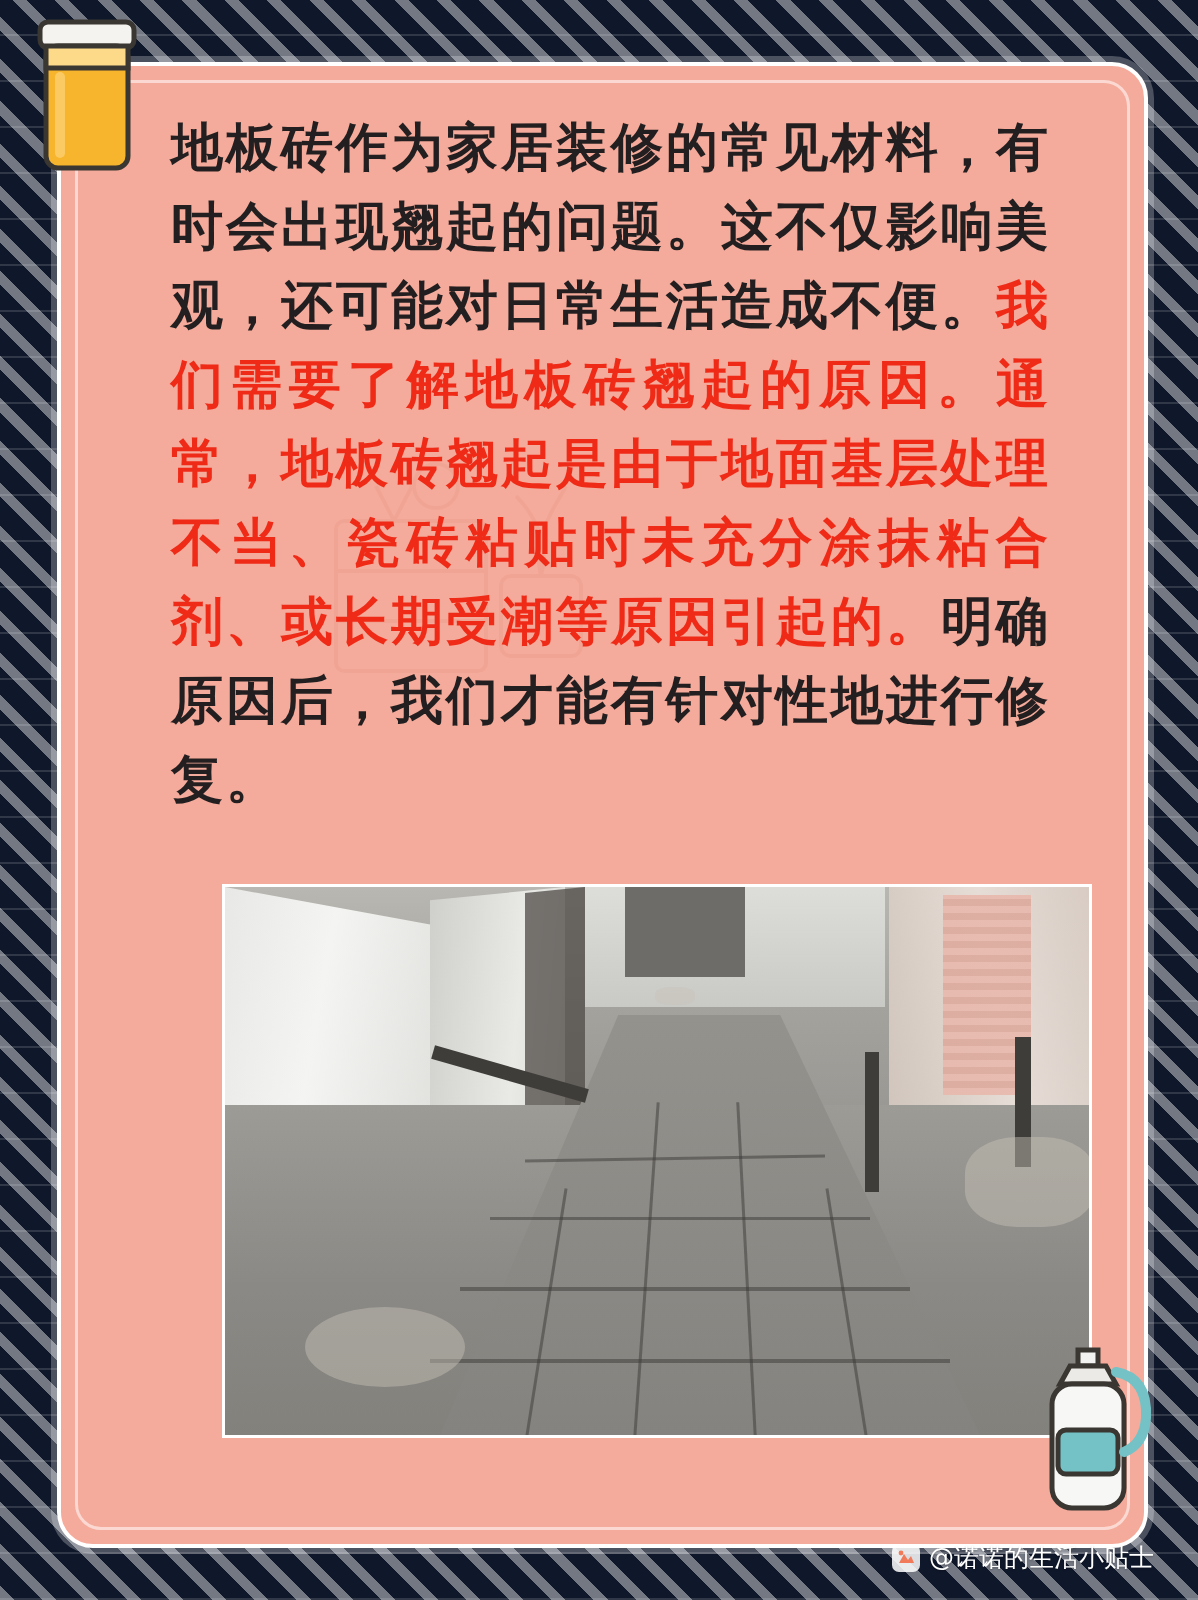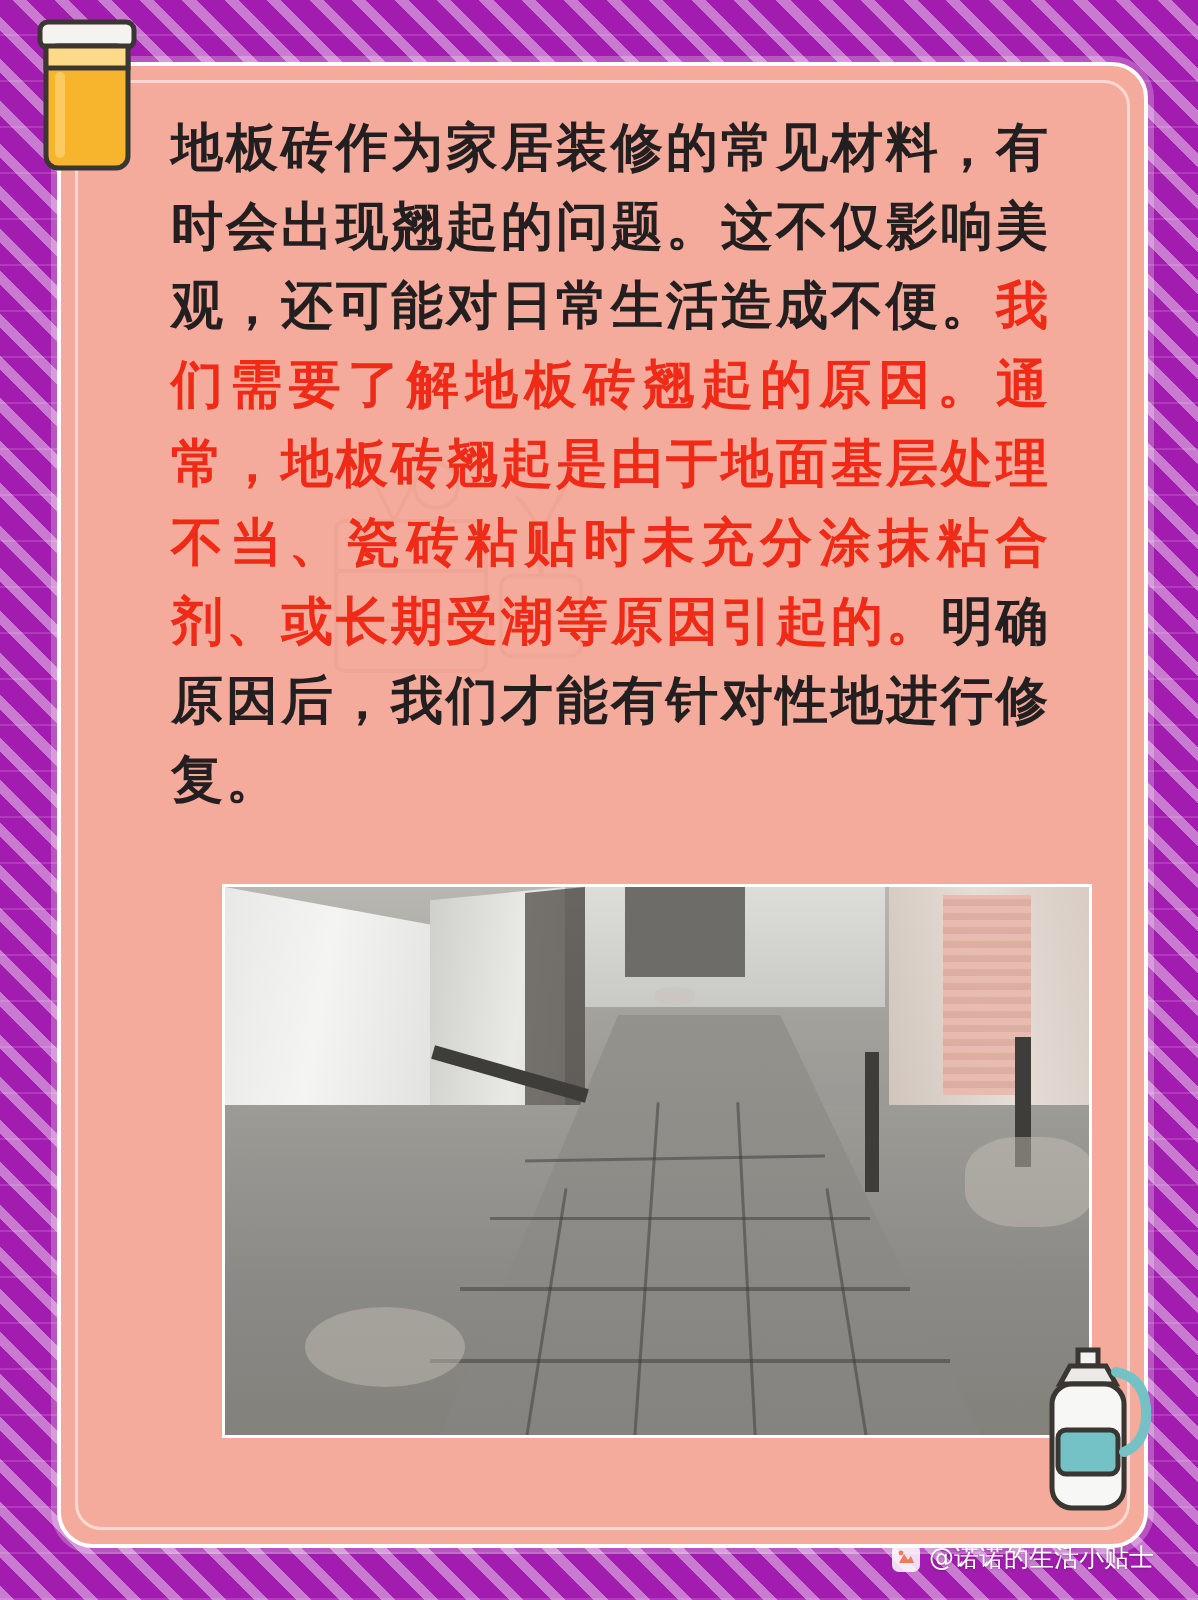--- a/index.html
+++ b/index.html
@@ -11,21 +11,21 @@
     width: 1198px;
     height: 1600px;
     font-family: "Liberation Sans", sans-serif;
     overflow: hidden;
   }
 
   .poster {
     position: relative;
     width: 1198px;
     height: 1600px;
-    background: #a21caf;
+    background: #0f172a;
     overflow: hidden;
   }
 
   
   .bg-stripes {
     position: absolute;
     inset: 0;
     background:
       repeating-linear-gradient(
         45deg,

